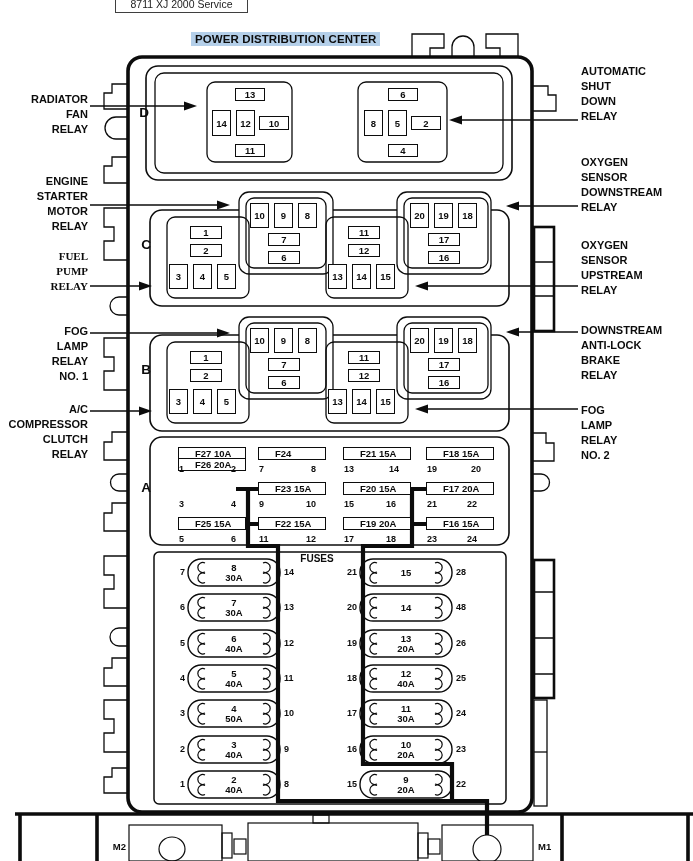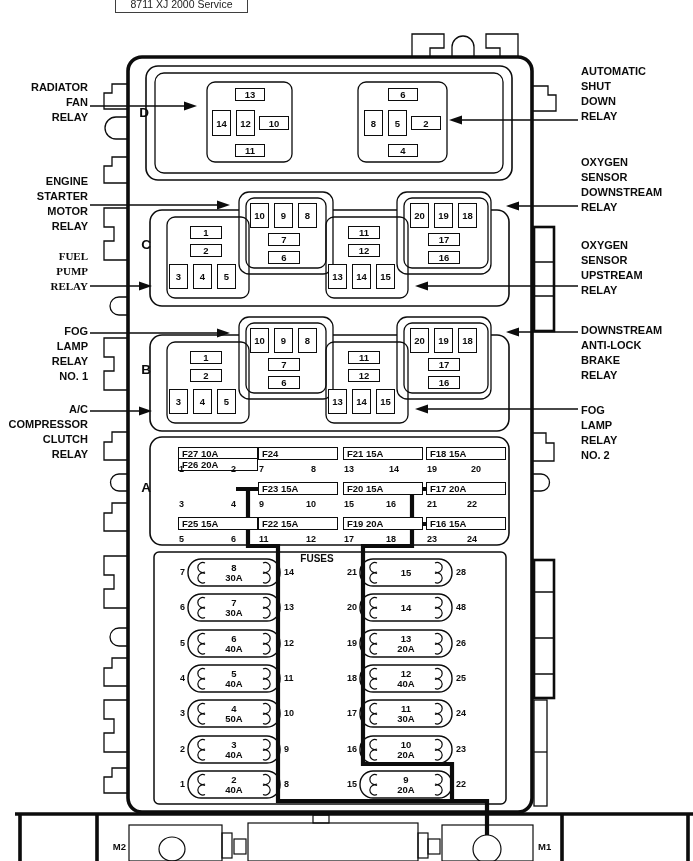--- a/index.html
+++ b/index.html
@@ -11,23 +11,23 @@
            border:1.6px solid #3f3f3f;background:#fff;font-size:10.5px;font-weight:normal;
            color:#222;text-align:center;padding-top:6px;}
   .title{position:absolute;left:191px;top:32px;background:var(--hl,#b4cfe9);
          font-weight:bold;font-size:11.5px;padding:1px 4px;letter-spacing:.1px;}
   .lbl{position:absolute;font-weight:bold;font-size:11px;line-height:15px;white-space:pre-line;}
   .lbl-left{right:605px;text-align:right;}
   .lbl-right{left:581px;text-align:left;}
   .letter{position:absolute;font-weight:bold;font-size:13.5px;width:20px;text-align:center;}
   .rcell{position:absolute;box-sizing:border-box;border:1.3px solid #0c0c0c;background:#fff;
          display:flex;align-items:center;justify-content:center;font-weight:bold;font-size:9.5px;}
-  .fbox{position:absolute;box-sizing:border-box;width:80px;height:13px;border:1.3px solid #0c0c0c;
+  .fbox{position:absolute;box-sizing:border-box;width:68px;height:13px;border:1.3px solid #0c0c0c;
         background:#fff;font-weight:bold;font-size:9.5px;display:flex;align-items:center;
-        padding-left:3px;}
+        padding-left:16px;}
   .pin{position:absolute;font-weight:bold;font-size:9px;line-height:10px;}
   .mf{position:absolute;width:92px;height:27px;}
   .mf-body{position:absolute;left:0;top:0;width:92px;height:27px;display:flex;flex-direction:column;
            align-items:center;justify-content:center;font-weight:bold;font-size:9.5px;line-height:10px;}
   .mf .pl{position:absolute;left:-28px;top:8px;width:25px;text-align:right;font-weight:bold;font-size:9px;}
   .mf .pr{position:absolute;left:96px;top:8px;width:25px;text-align:left;font-weight:bold;font-size:9px;}
   .fuses-title{position:absolute;left:293px;top:553px;width:48px;text-align:center;
                font-weight:bold;font-size:10px;}
   .mlabel{position:absolute;font-weight:bold;font-size:9.5px;}
 </style>
@@ -153,29 +153,30 @@
       M90,106 H184 M90,205 H217 M90,286 H139 M90,333 H217 M90,411 H139
       M462,120 H578 M519,206 H578 M428,286 H578 M519,332 H578 M428,409 H578"></path>
     <path fill="#0c0c0c" d="
       M197,106 l-13,-4.6 v9.2 Z  M230,205 l-13,-4.6 v9.2 Z  M152,286 l-13,-4.6 v9.2 Z
       M230,333 l-13,-4.6 v9.2 Z  M152,411 l-13,-4.6 v9.2 Z
       M449,120 l13,-4.6 v9.2 Z   M506,206 l13,-4.6 v9.2 Z   M415,286 l13,-4.6 v9.2 Z
       M506,332 l13,-4.6 v9.2 Z   M415,409 l13,-4.6 v9.2 Z"></path>
   </svg>
 
   <div class="doc-tab">8711 XJ 2000 Service</div>
+  <div class="title">POWER DISTRIBUTION CENTER</div>
 
   <div class="letter" style="left:134px;top:105px;">D</div>
   <div class="letter" style="left:136px;top:237px;">C</div>
   <div class="letter" style="left:136px;top:362px;">B</div>
   <div class="letter" style="left:136px;top:480px;">A</div>
 
   <div class="layer">
 
-  <div class="lbl lbl-left" style="top: 80px; margin-left: 44px;">RADIATOR
+  <div class="lbl lbl-left" style="top: 92px; margin-left: 44px;">RADIATOR
 FAN
 RELAY</div>
       <div class="lbl lbl-left" style="top: 174px; text-align: right;">ENGINE
 STARTER
 MOTOR
 RELAY</div>
       <div class="lbl lbl-left" style="top: 249px; font-family: Liberation Serif, serif;">FUEL
 PUMP
 RELAY</div>
       <div class="lbl lbl-left" style="top: 324px;">FOG

